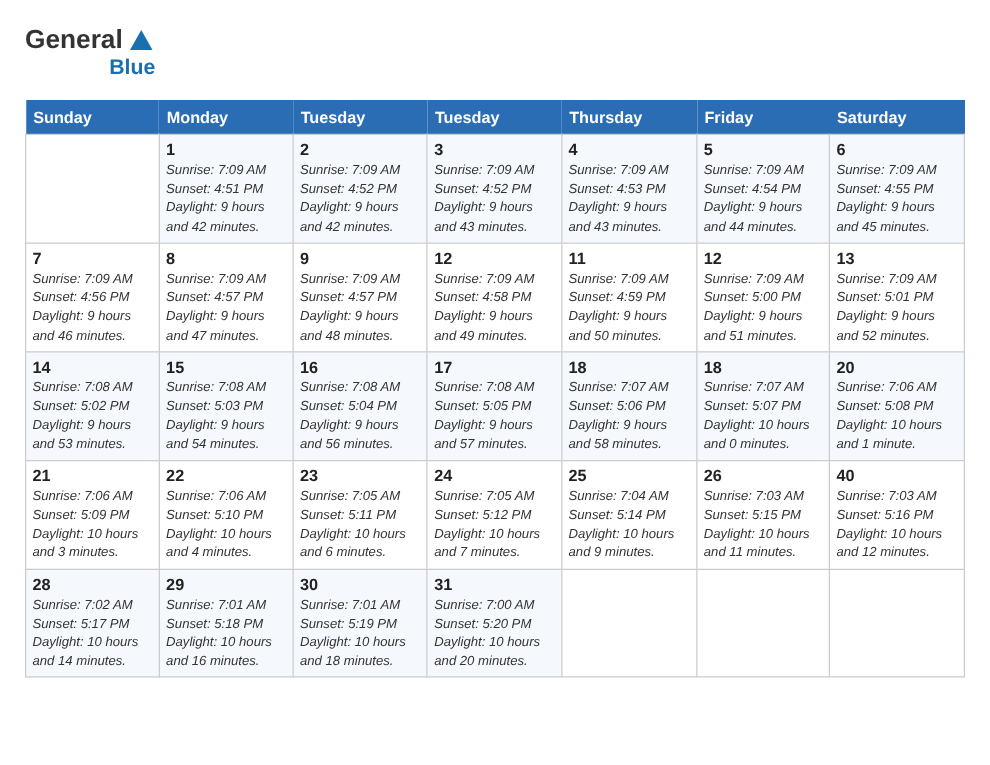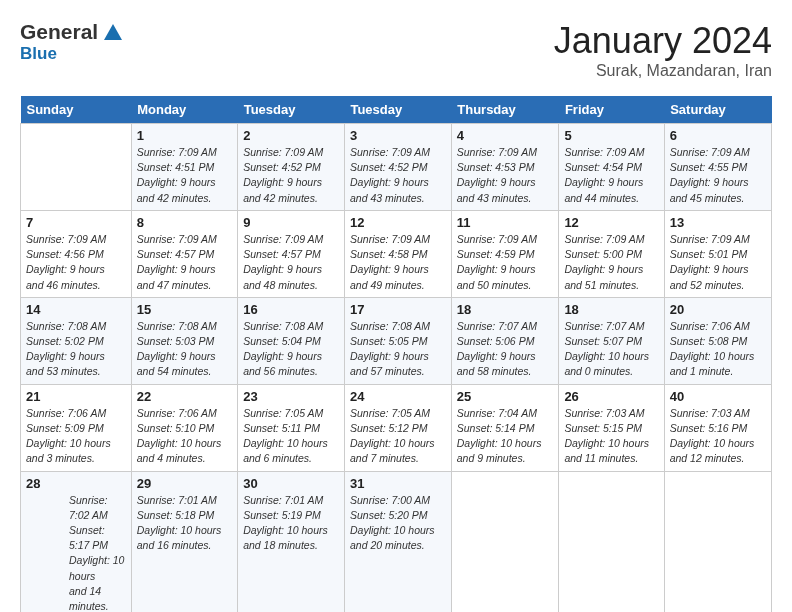--- a/index.html
+++ b/index.html
@@ -12,21 +12,21 @@
     }
     .header {
       display: flex;
       justify-content: space-between;
       align-items: flex-start;
       margin-bottom: 16px;
     }
     .logo {
       display: flex;
       flex-direction: column;
-      align-items: flex-start;
+      align-items: flex-end;
     }
     .title-block {
       text-align: right;
     }
     .month-title {
       font-size: 36px;
       font-weight: normal;
       color: #222;
     }
     .subtitle {
@@ -101,24 +101,20 @@
     <div class="logo-wrapper">
       <span class="logo-general">General</span>
       <svg width="22" height="20" viewBox="0 0 22 20">
         <polygon points="11,2 20,18 2,18" fill="#1a6faf"></polygon>
       </svg>
     </div>
     <div>
       <span class="logo-blue-text">Blue</span>
     </div>
   </div>
-  <div class="title-block">
-    <div class="month-title">January 2024</div>
-    <div class="subtitle">Surak, Mazandaran, Iran</div>
-  </div>
 </div>
 
 <table>
   <thead>
     <tr>
     <th>Sunday</th>
         <th>Monday</th>
         <th>Tuesday</th>
         <th>Tuesday</th>
         <th>Thursday</th>
@@ -321,21 +317,21 @@
           <span class="day-number">40</span>
           <div class="day-info" style="white-space: pre-line;">Sunrise: 7:03 AM
 Sunset: 5:16 PM
 Daylight: 10 hours
 and 12 minutes.</div>
         </td>
       </tr>
       <tr>
         <td>
           <span class="day-number">28</span>
-          <div class="day-info" style="white-space: pre-line; margin-left: 43px;">Sunrise: 7:02 AM
+          <div class="day-info" style="white-space: pre-line;">Sunrise: 7:02 AM
 Sunset: 5:17 PM
 Daylight: 10 hours
 and 14 minutes.</div>
         </td>
         <td>
           <span class="day-number">29</span>
           <div class="day-info" style="white-space: pre-line;">Sunrise: 7:01 AM
 Sunset: 5:18 PM
 Daylight: 10 hours
 and 16 minutes.</div>

